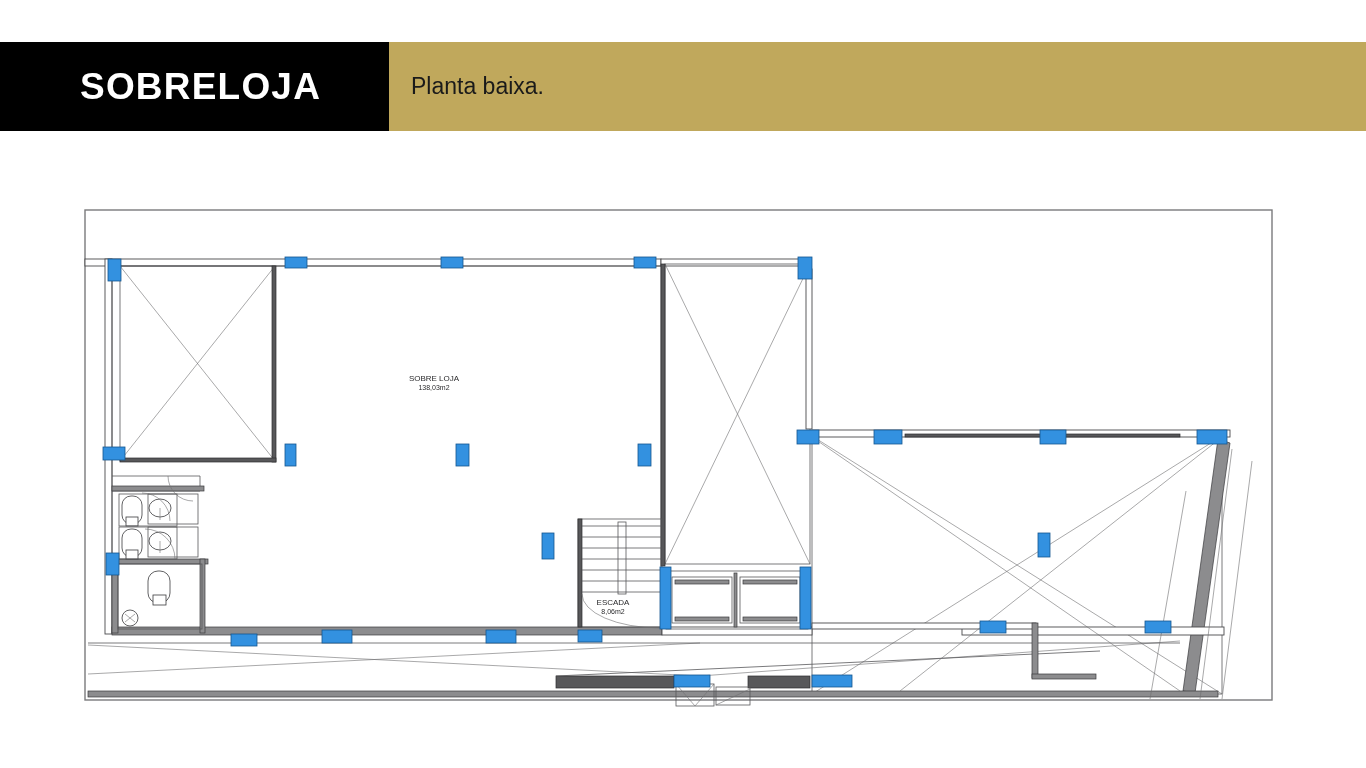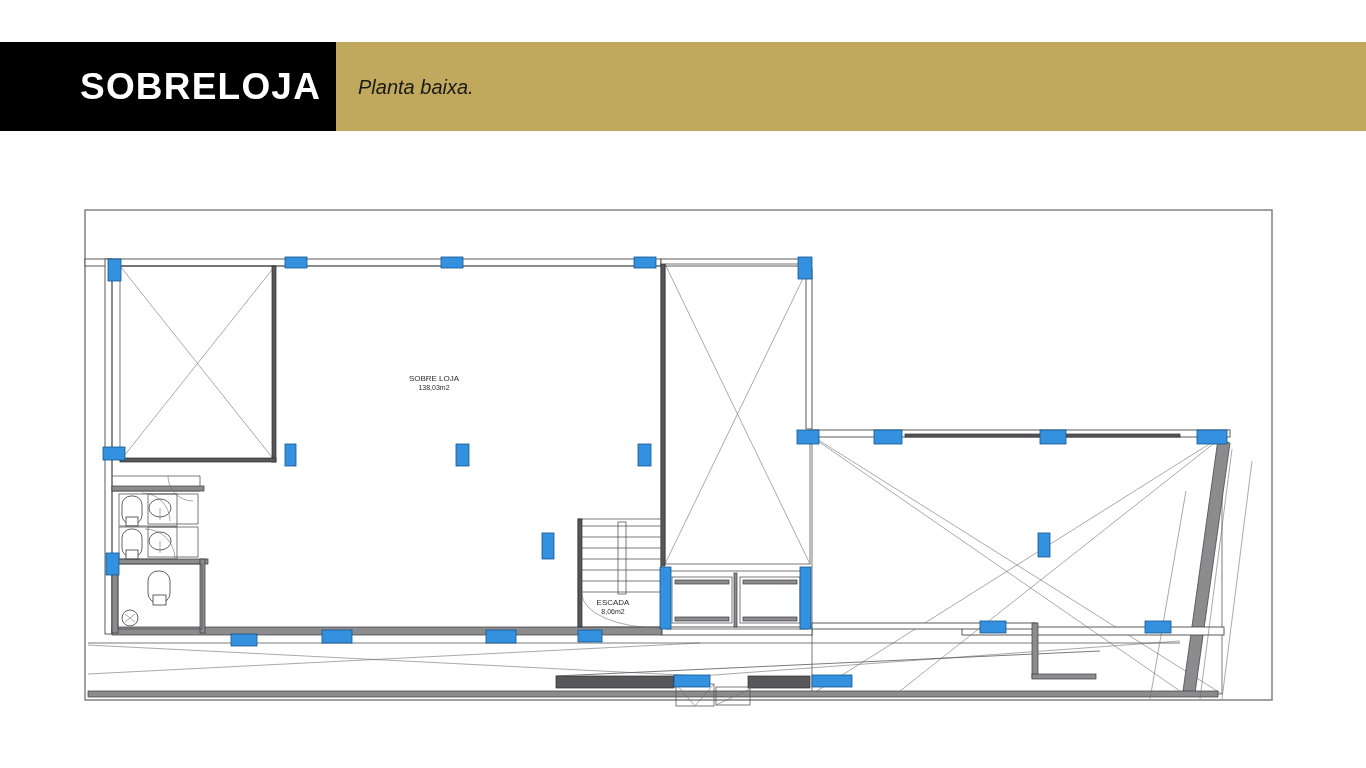--- a/index.html
+++ b/index.html
@@ -20,21 +20,21 @@
   .header-bar {
     position: absolute;
     left: 0;
     top: 42px;
     width: 1366px;
     height: 89px;
     display: flex;
     align-items: stretch;
   }
   .header-title-block {
-    width: 336px;
+    width: 389px;
     background: #000000;
     display: flex;
     align-items: center;
     padding-left: 80px;
     box-sizing: border-box;
   }
   .header-title {
     color: #ffffff;
     font-size: 37px;
     font-weight: bold;
@@ -45,25 +45,24 @@
   .header-subtitle-block {
     flex: 1;
     background: #c0a85c;
     display: flex;
     align-items: center;
     padding-left: 22px;
     box-sizing: border-box;
   }
   .header-subtitle {
     color: #1a1a1a;
-    font-size: 20px;
+    font-size: 23px;
     font-weight: normal;
     font-family: "Liberation Sans", sans-serif;
     line-height: 1;
-    font-style: italic;
   }
 
   
   .plan-wrap {
     position: absolute;
     left: 0;
     top: 131px;
     width: 1366px;
     height: 489px;
     background: #ffffff;

